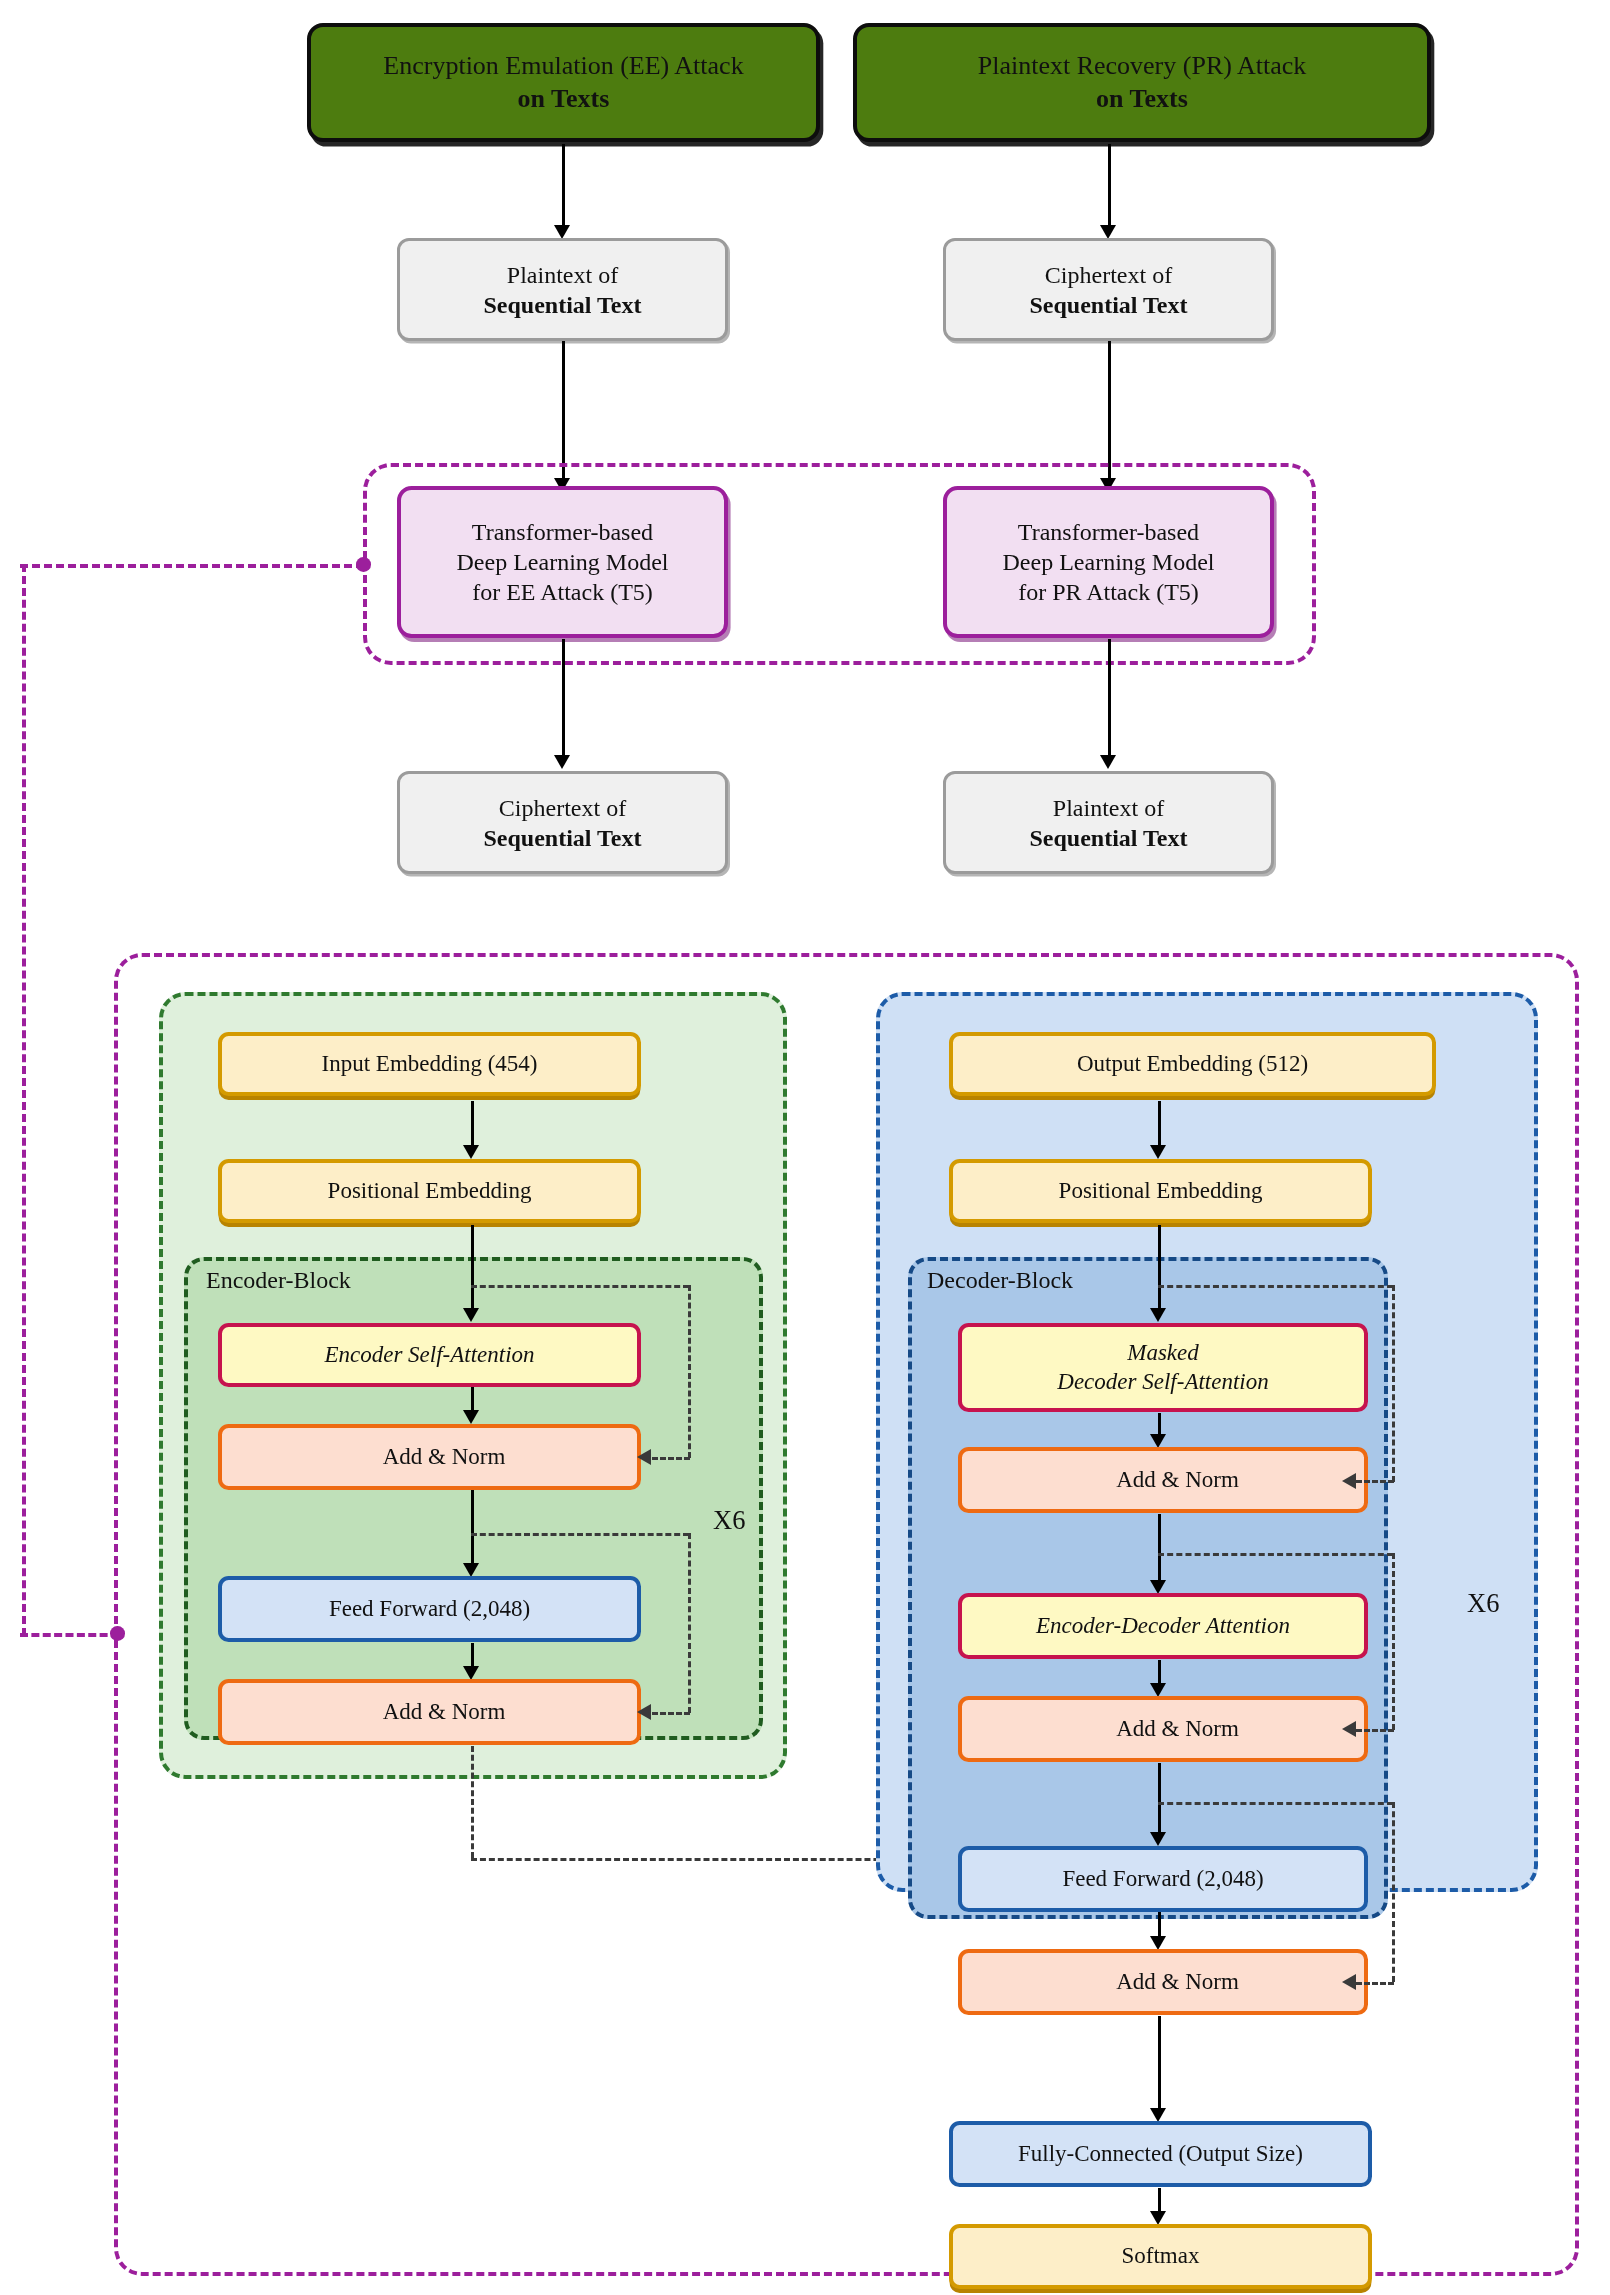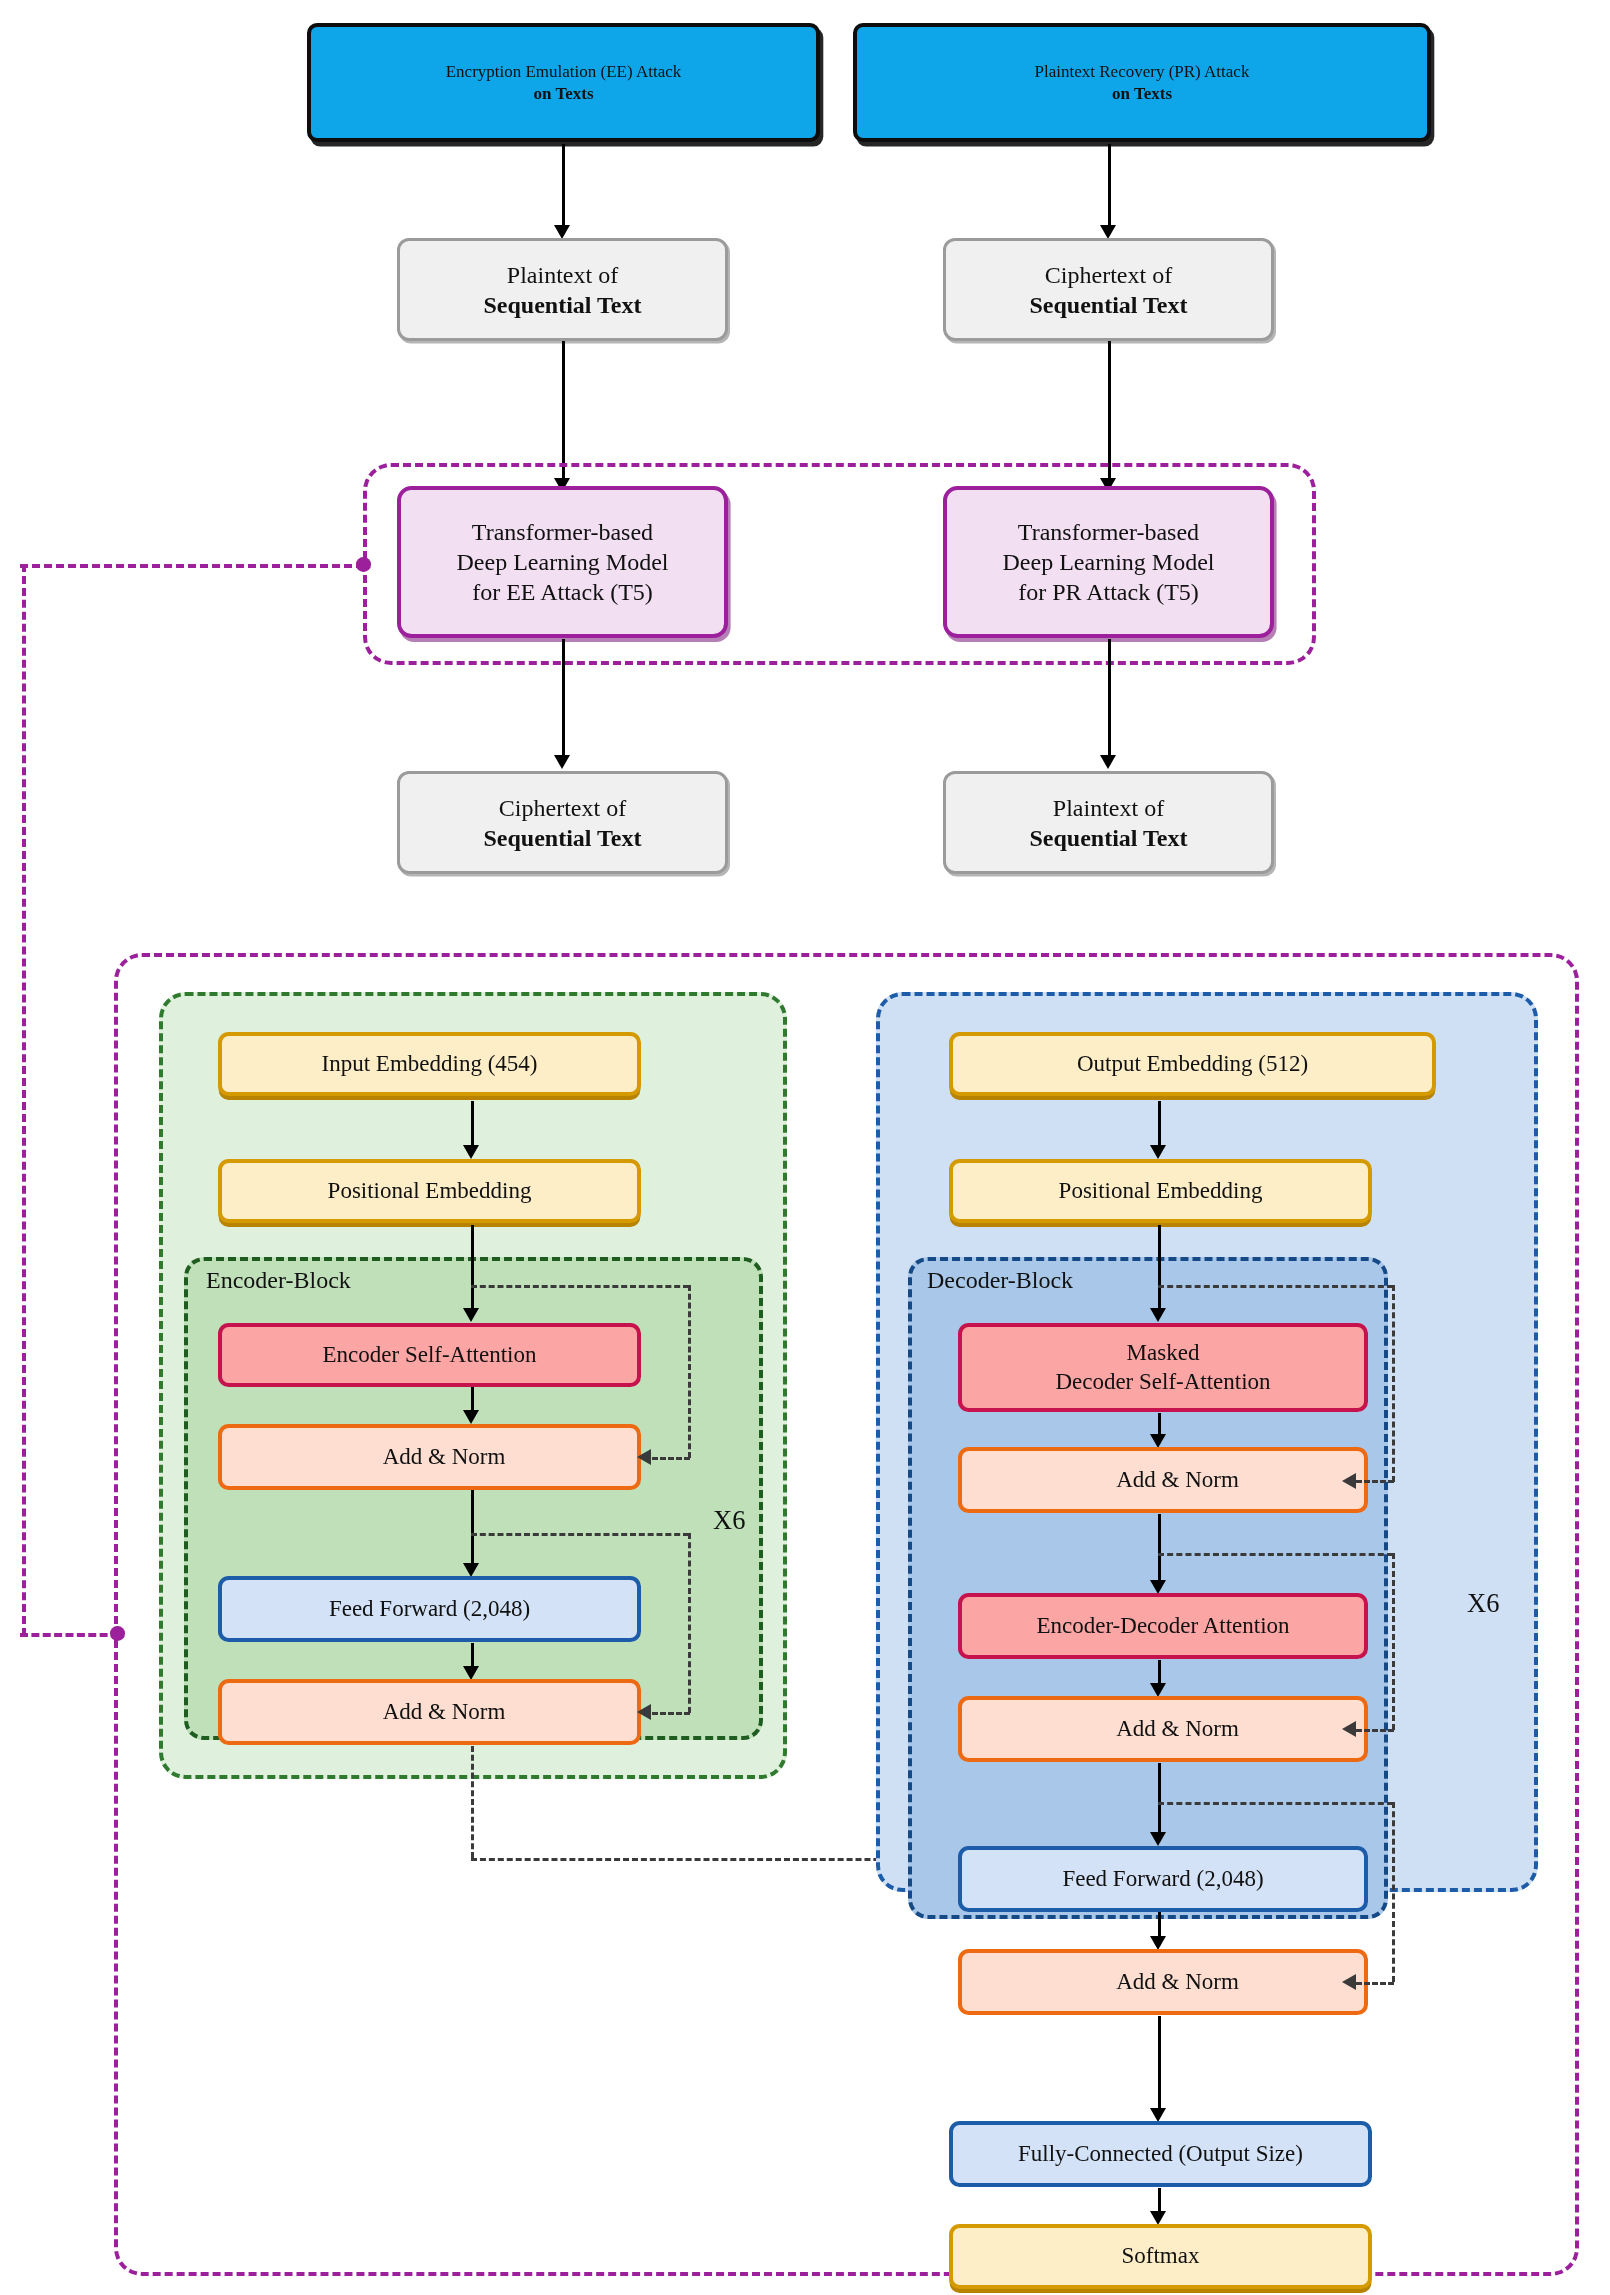--- a/index.html
+++ b/index.html
@@ -5,35 +5,35 @@
   html,body{margin:0;padding:0;background:#ffffff;}
   body{font-family:"Liberation Serif", serif;}
   #stage{position:relative;width:1611px;height:2295px;background:#fff;overflow:hidden;}
 
   
   .node{position:absolute;box-sizing:border-box;display:flex;align-items:center;
         justify-content:center;text-align:center;line-height:1.25;color:#111;}
   .node span{display:block;width:100%;}
 
   
-  .attack-box{background:#0ea5e9;border:4.6px solid #0d0d0d;border-radius:10px;
-              font-size:17px;box-shadow:3.3px 4.6px 0 rgba(0,0,0,.85);}
+  .attack-box{background:#4d7c0f;border:4.6px solid #0d0d0d;border-radius:16px;
+              font-size:26px;box-shadow:3.3px 4.6px 0 rgba(0,0,0,.85);}
 
   
   .grey-box{background:#f0f0f0;border:3.3px solid #9b9b9b;border-radius:12px;
             font-size:24px;box-shadow:2px 2.6px 0 rgba(120,120,120,.55);}
 
   
   .t5-box{background:#f2dff2;border:4.6px solid #9c1f9c;border-radius:14.6px;
           font-size:24px;box-shadow:2.6px 4px 0 rgba(120,20,120,.55);}
 
   
   .layer{border-radius:10.6px;font-size:23px;}
   .yellow{background:#fdeec8;border:4.6px solid #d49a00;box-shadow:0 4.6px 0 -0.7px #b88300;}
-  .pink{background:#fca5a5;border:4.6px solid #c6134e;}
+  .pink{background:#fef9c3;border:4.6px solid #c6134e;font-style:italic;}
   .peach{background:#fdded0;border:4.6px solid #ee6a12;padding-left:29px;}
   .blue{background:#d3e2f6;border:4.6px solid #1d5ca8;}
 
   
   .group{position:absolute;box-sizing:border-box;}
   .purple-outer{border:4.6px dashed #9c1f9c;border-radius:28px;background:transparent;}
   .purple-models{border:4.6px dashed #9c1f9c;border-radius:28px;background:transparent;}
   .enc-outer{border:4.6px dashed #2f7a2f;border-radius:26.5px;background:#dff0dc;}
   .enc-inner{border:4.6px dashed #1f5c1f;border-radius:20px;background:#bfe0b9;}
   .dec-outer{border:4.6px dashed #1d5ca8;border-radius:26.5px;background:#cfe0f5;}

